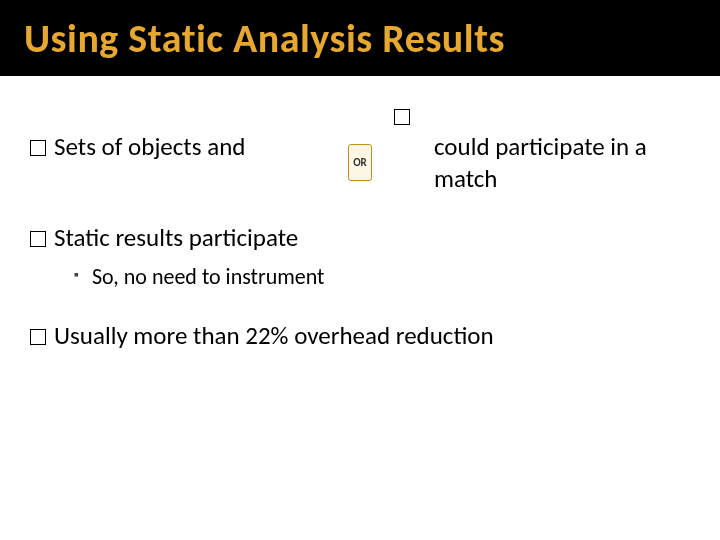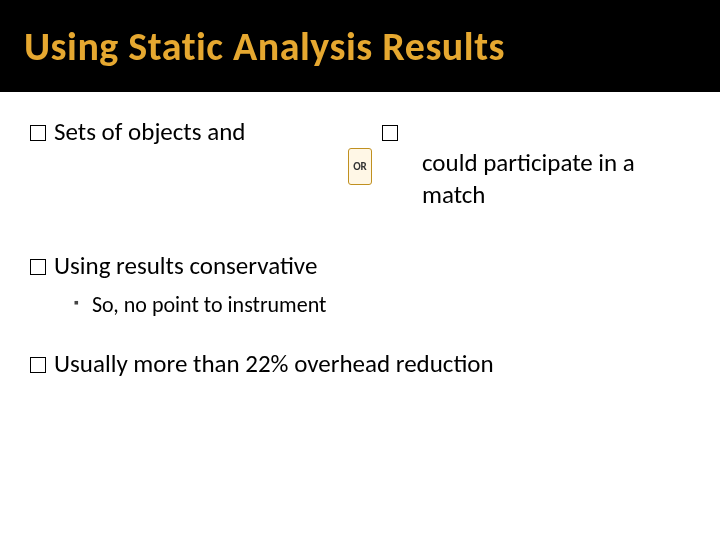--- a/index.html
+++ b/index.html
@@ -4,39 +4,39 @@
 <style>
   * { margin: 0; padding: 0; box-sizing: border-box; }
   html, body { width: 720px; height: 540px; overflow: hidden; }
   body {
     background: #ffffff;
     font-family: "Calibri", "Segoe UI", sans-serif;
     color: #000;
   }
   .title-bar {
     background: #000;
-    height: 92px;
+    height: 76px;
     display: flex;
     align-items: center;
     padding-left: 24px;
   }
   .title-bar h1 {
     color: #e6a830;
     font-size: 40px;
     font-weight: 700;
     letter-spacing: 0.5px;
   }
   .content {
     padding: 24px 30px 0 30px;
   }
   .two-col {
     display: flex;
-    align-items: flex-start;
-    gap: 0;
-    margin-bottom: 40px;
+    align-items: center;
+    gap: 12px;
+    margin-bottom: 28px;
   }
   .col {
     flex: 1;
     font-size: 25px;
     line-height: 1.25;
   }
   .col .line1 { display: block; }
   .col .line2 { display: block; padding-left: 40px; }
   .glyph-box {
     display: inline-block;
@@ -114,24 +114,24 @@
 
     <div class="col">
       <span class="line1">
         <span class="glyph-box"></span>
       </span>
       <span class="line2">could participate in a match</span>
     </div>
   </div>
 
   <div class="bullet-block">
-    <span class="glyph-box"></span><span>Using results conservative</span>
+    <span class="glyph-box"></span><span>Static results participate</span>
   </div>
 
   <ul class="sub-list">
-    <li>So, no point to instrument</li>
+    <li>So, no need to instrument</li>
   </ul>
 
   <div class="bullet-block">
     <span class="glyph-box"></span><span>Usually more than 22% overhead reduction</span>
   </div>
 
 </div>
 
 </body></html>

